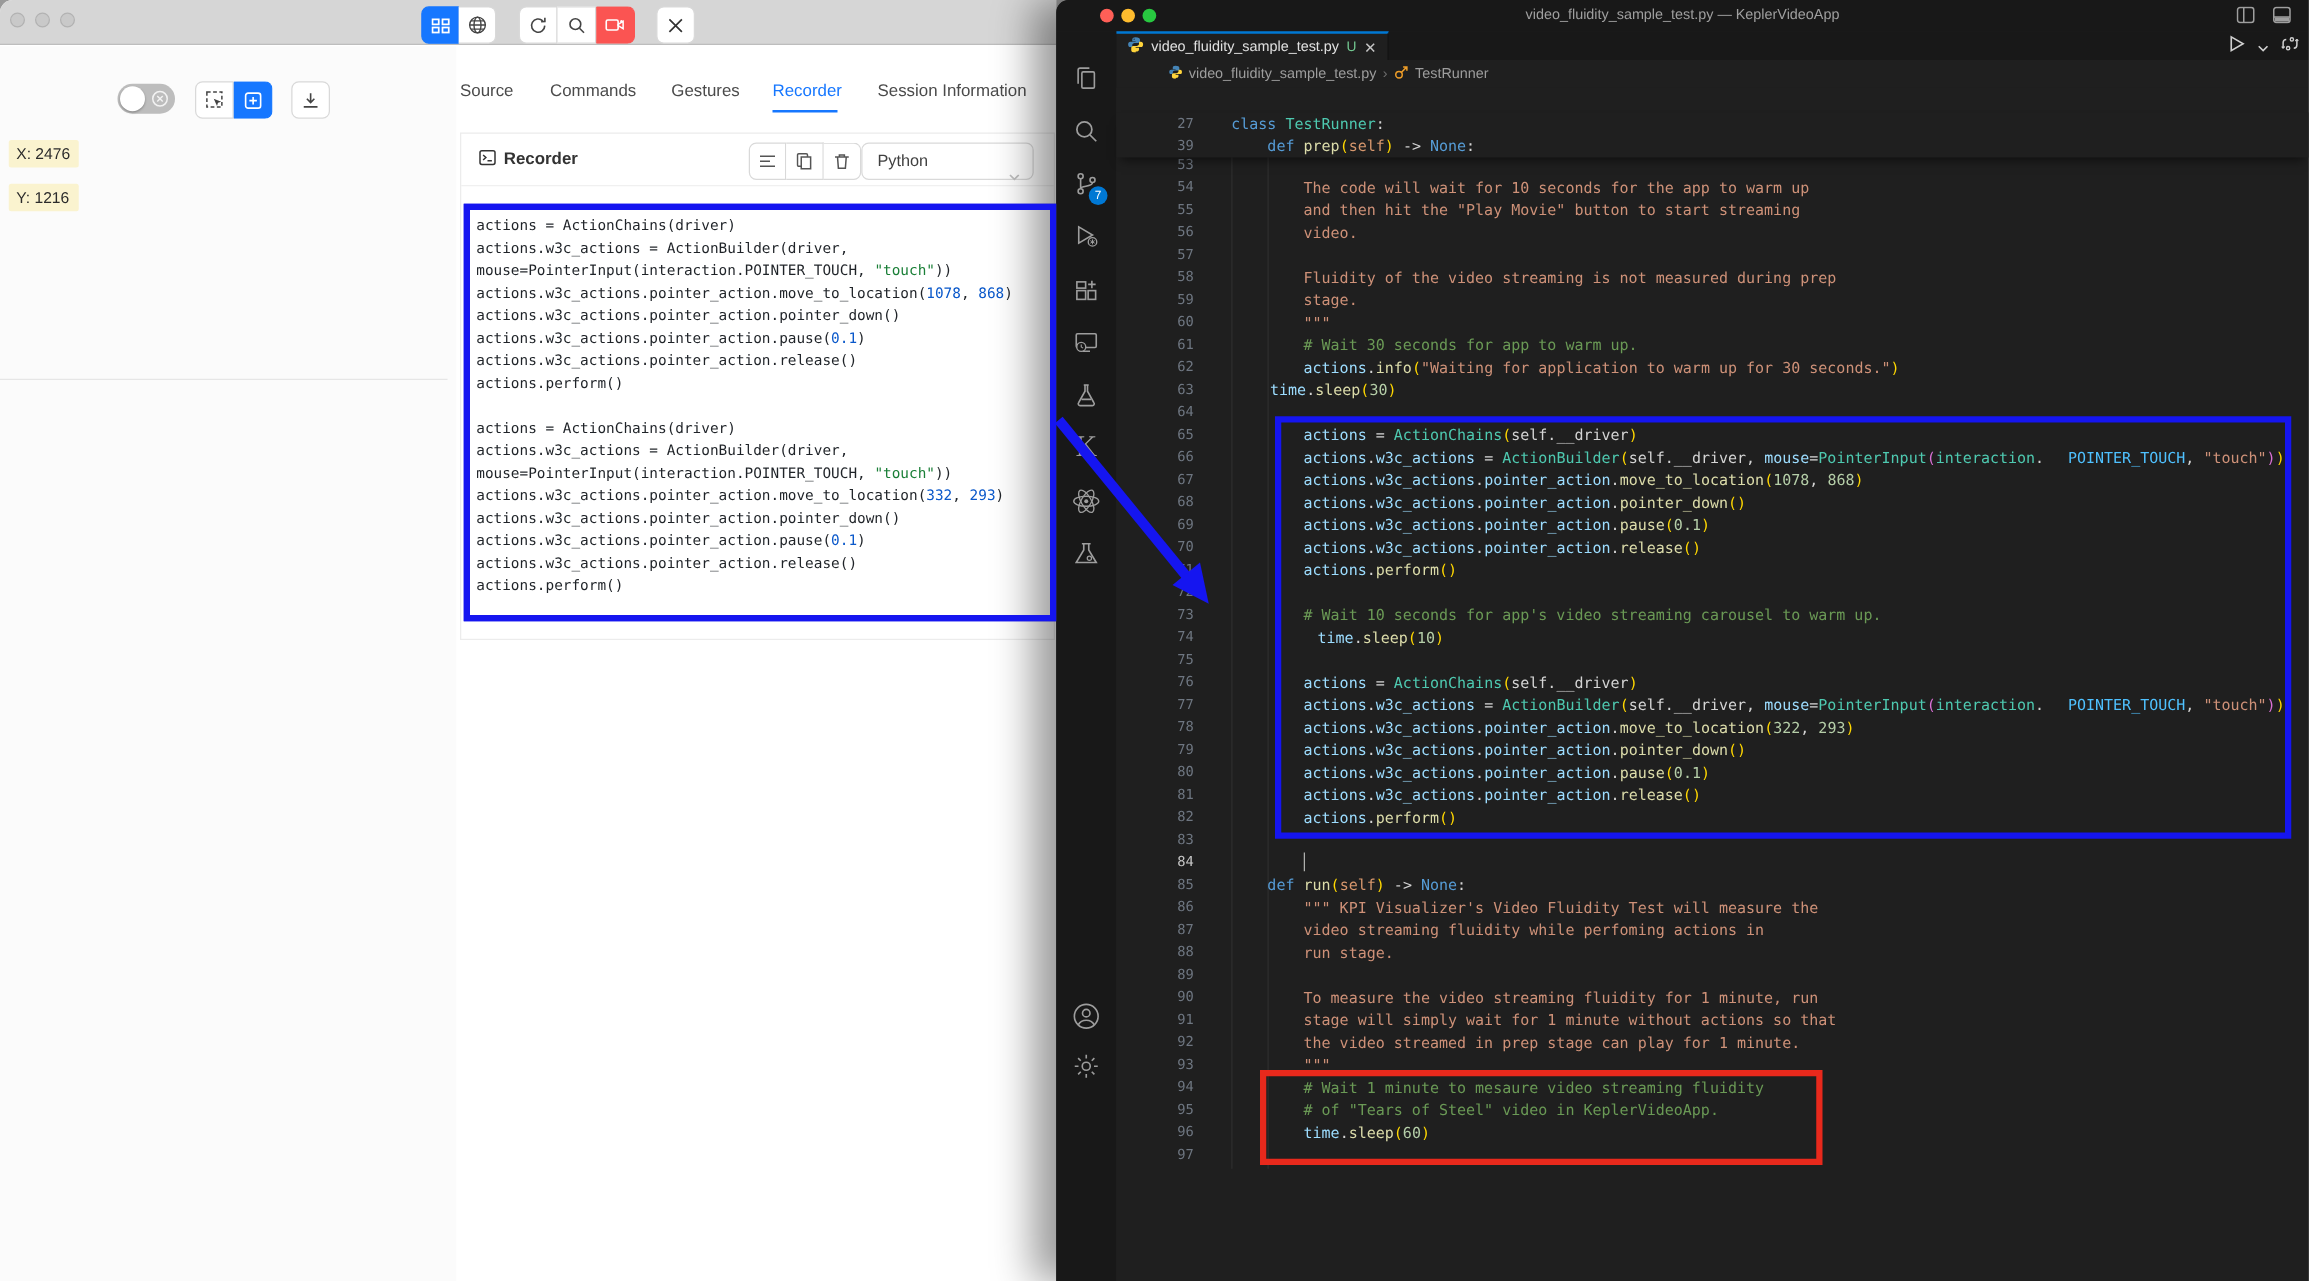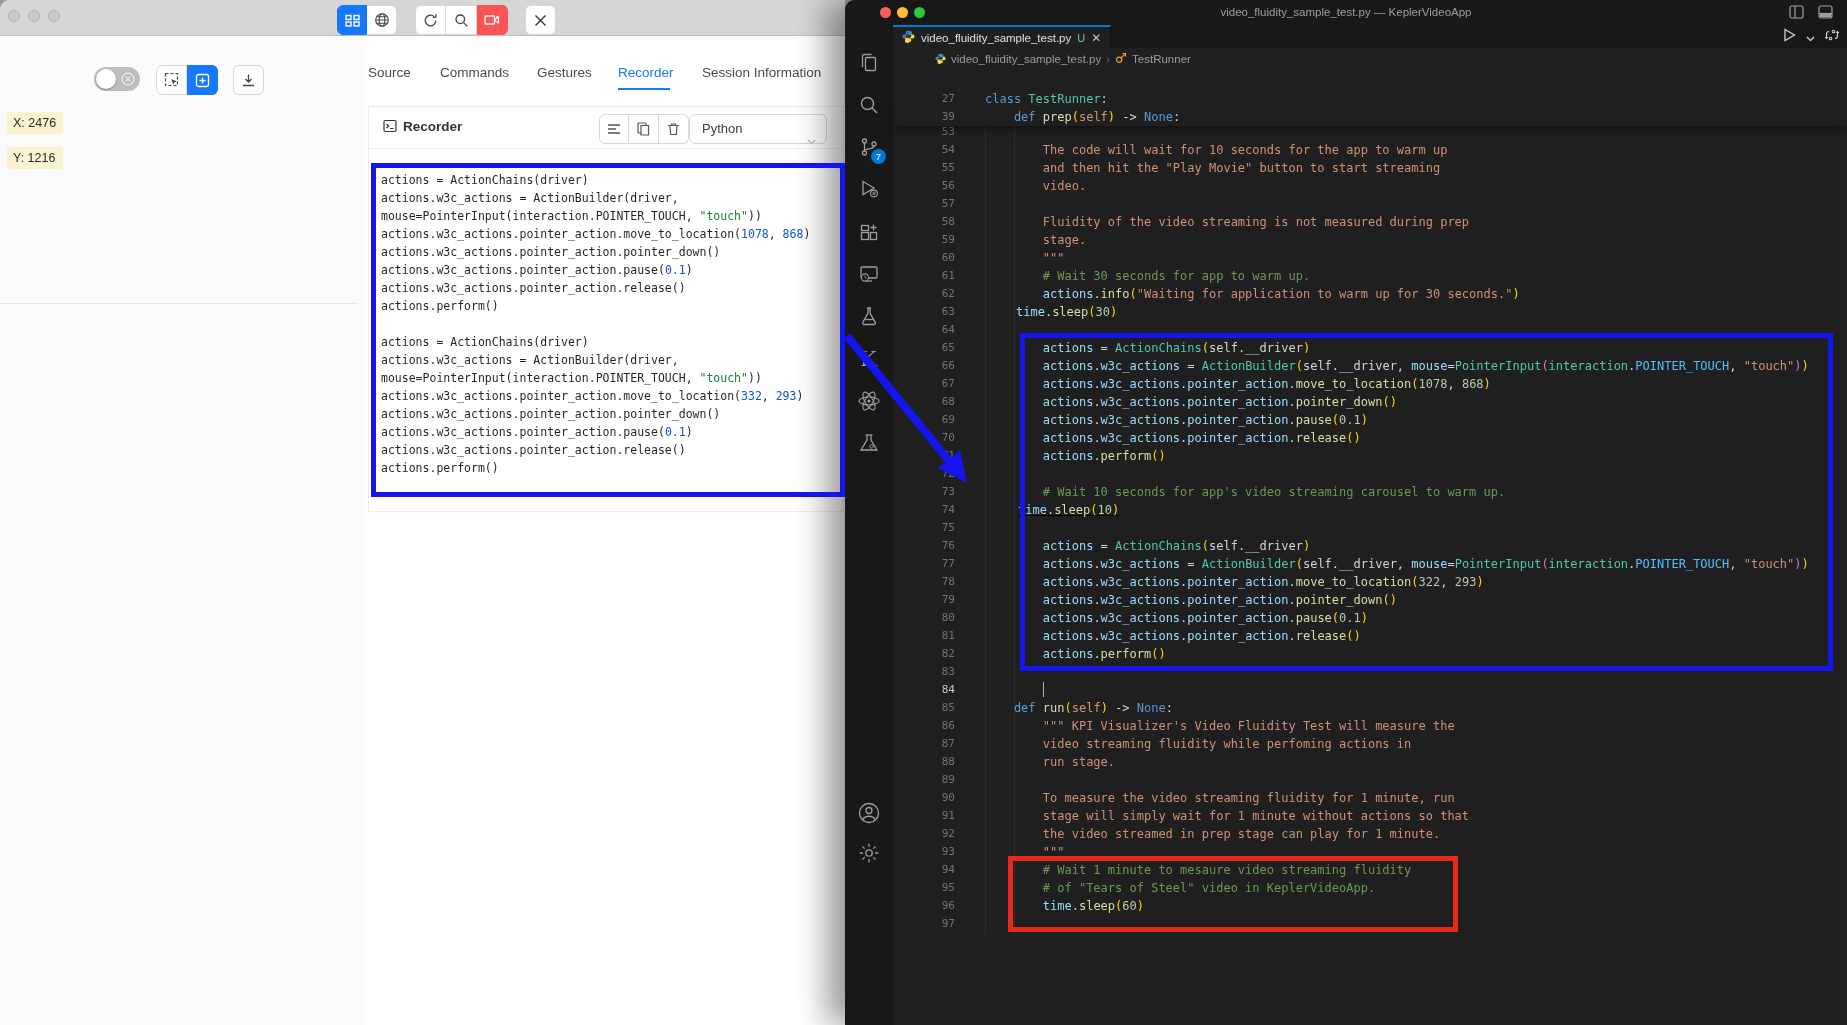--- a/index.html
+++ b/index.html
@@ -67,21 +67,21 @@
 
   .editor-region { position:absolute; left:48px; top:70px; right:0; bottom:0; background:#1f1f1f; }
   .indent-guide { position:absolute; top:53px; width:1px; height:812px; background:#2e2e2e; }
   .erow { position:relative; height:18px; line-height:18px; white-space:pre; font-family:"DejaVu Sans Mono", monospace; font-size:12px; }
   .lnum { display:inline-block; width:62px; text-align:right; color:#6e7681; font-size:11px; vertical-align:top; }
   .erow.cur .lnum { color:#c6c6c6; }
   .ltext { display:inline-block; margin-left:30px; vertical-align:top; }
   .cursor { display:inline-block; width:1.5px; height:15px; background:#aeafad; vertical-align:-3px; }
   .c-w { color:#d4d4d4; } .c-b { color:#569cd6; } .c-t { color:#4ec9b0; } .c-y { color:#dcdcaa; }
   .c-v { color:#9cdcfe; } .c-c { color:#6a9955; } .c-s { color:#ce9178; } .c-n { color:#b5cea8; }
-  .c-g { color:#ffd700; } .c-p { color:#da70d6; } .c-k { color:#4fc1ff; } .c-o { color:#d7976d; }
+  .c-g { color:#ffd700; } .c-p { color:#da70d6; } .c-k { color:#4fc1ff;margin-left:19px; } .c-o { color:#d7976d; }
   #sticky { position:absolute; left:0; top:0; right:0; height:36px; background:#1f1f1f; box-shadow:0 6px 8px -4px rgba(0,0,0,.55); z-index:3;margin-top:20px; }
   #clipped-line { position:absolute; left:0; top:36px; right:0; height:17px; overflow:hidden; }
   #clipped-line .erow { margin-top:-9px; }
   #editor-lines { position:absolute; left:0; top:53px; right:0; }
 
   
   .annot { position:absolute; border-style:solid; pointer-events:none; z-index:5; background:transparent; }
   #annot-box-recorder { left:371px; top:163px; width:474px; height:334px; border-width:5px; border-color:#1515f0; }
   #annot-box-vscode  { left:1020px; top:333px; width:813px; height:338px; border-width:5px; border-color:#1515f0; }
   #annot-box-red     { left:1008px; top:856px; width:450px; height:76px; border-width:5px; border-color:#e8291c; }
@@ -406,21 +406,21 @@
           <div class="erow"><span class="lnum">64</span><span class="ltext" style="padding-left: 0px;"></span></div>
           <div class="erow"><span class="lnum">65</span><span class="ltext" style="padding-left: 57.8px;"><span class="c-v">actions</span><span class="c-w"> = </span><span class="c-t">ActionChains</span><span class="c-g">(</span><span class="c-w">self.__driver</span><span class="c-g">)</span></span></div>
           <div class="erow"><span class="lnum">66</span><span class="ltext" style="padding-left: 57.8px;"><span class="c-v">actions</span><span class="c-w">.</span><span class="c-v">w3c_actions</span><span class="c-w"> = </span><span class="c-t">ActionBuilder</span><span class="c-g">(</span><span class="c-w">self.__driver, </span><span class="c-v">mouse</span><span class="c-w">=</span><span class="c-t">PointerInput</span><span class="c-p">(</span><span class="c-t">interaction</span><span class="c-w">.</span><span class="c-k">POINTER_TOUCH</span><span class="c-w">, </span><span class="c-s">"touch"</span><span class="c-p">)</span><span class="c-g">)</span></span></div>
           <div class="erow"><span class="lnum">67</span><span class="ltext" style="padding-left: 57.8px;"><span class="c-v">actions</span><span class="c-w">.</span><span class="c-v">w3c_actions</span><span class="c-w">.</span><span class="c-v">pointer_action</span><span class="c-w">.</span><span class="c-y">move_to_location</span><span class="c-g">(</span><span class="c-n">1078</span><span class="c-w">, </span><span class="c-n">868</span><span class="c-g">)</span></span></div>
           <div class="erow"><span class="lnum">68</span><span class="ltext" style="padding-left: 57.8px;"><span class="c-v">actions</span><span class="c-w">.</span><span class="c-v">w3c_actions</span><span class="c-w">.</span><span class="c-v">pointer_action</span><span class="c-w">.</span><span class="c-y">pointer_down</span><span class="c-g">()</span></span></div>
           <div class="erow"><span class="lnum">69</span><span class="ltext" style="padding-left: 57.8px;"><span class="c-v">actions</span><span class="c-w">.</span><span class="c-v">w3c_actions</span><span class="c-w">.</span><span class="c-v">pointer_action</span><span class="c-w">.</span><span class="c-y">pause</span><span class="c-g">(</span><span class="c-n">0.1</span><span class="c-g">)</span></span></div>
           <div class="erow"><span class="lnum">70</span><span class="ltext" style="padding-left: 57.8px;"><span class="c-v">actions</span><span class="c-w">.</span><span class="c-v">w3c_actions</span><span class="c-w">.</span><span class="c-v">pointer_action</span><span class="c-w">.</span><span class="c-y">release</span><span class="c-g">()</span></span></div>
           <div class="erow"><span class="lnum">71</span><span class="ltext" style="padding-left: 57.8px;"><span class="c-v">actions</span><span class="c-w">.</span><span class="c-y">perform</span><span class="c-g">()</span></span></div>
           <div class="erow"><span class="lnum">72</span><span class="ltext" style="padding-left: 0px;"></span></div>
           <div class="erow"><span class="lnum">73</span><span class="ltext" style="padding-left: 57.8px;"><span class="c-c"># Wait 10 seconds for app's video streaming carousel to warm up.</span></span></div>
-          <div class="erow"><span class="lnum">74</span><span class="ltext" style="padding-left: 33px; text-decoration: underline;"><span class="c-v">time</span><span class="c-w">.</span><span class="c-y">sleep</span><span class="c-g">(</span><span class="c-n">10</span><span class="c-g">)</span></span></div>
+          <div class="erow"><span class="lnum">74</span><span class="ltext" style="padding-left: 69px;"><span class="c-v">time</span><span class="c-w">.</span><span class="c-y">sleep</span><span class="c-g">(</span><span class="c-n">10</span><span class="c-g">)</span></span></div>
           <div class="erow"><span class="lnum">75</span><span class="ltext" style="padding-left: 0px;"></span></div>
           <div class="erow"><span class="lnum">76</span><span class="ltext" style="padding-left: 57.8px;"><span class="c-v">actions</span><span class="c-w"> = </span><span class="c-t">ActionChains</span><span class="c-g">(</span><span class="c-w">self.__driver</span><span class="c-g">)</span></span></div>
           <div class="erow"><span class="lnum">77</span><span class="ltext" style="padding-left: 57.8px;"><span class="c-v">actions</span><span class="c-w">.</span><span class="c-v">w3c_actions</span><span class="c-w"> = </span><span class="c-t">ActionBuilder</span><span class="c-g">(</span><span class="c-w">self.__driver, </span><span class="c-v">mouse</span><span class="c-w">=</span><span class="c-t">PointerInput</span><span class="c-p">(</span><span class="c-t">interaction</span><span class="c-w">.</span><span class="c-k">POINTER_TOUCH</span><span class="c-w">, </span><span class="c-s">"touch"</span><span class="c-p">)</span><span class="c-g">)</span></span></div>
           <div class="erow"><span class="lnum">78</span><span class="ltext" style="padding-left: 57.8px;"><span class="c-v">actions</span><span class="c-w">.</span><span class="c-v">w3c_actions</span><span class="c-w">.</span><span class="c-v">pointer_action</span><span class="c-w">.</span><span class="c-y">move_to_location</span><span class="c-g">(</span><span class="c-n">322</span><span class="c-w">, </span><span class="c-n">293</span><span class="c-g">)</span></span></div>
           <div class="erow"><span class="lnum">79</span><span class="ltext" style="padding-left: 57.8px;"><span class="c-v">actions</span><span class="c-w">.</span><span class="c-v">w3c_actions</span><span class="c-w">.</span><span class="c-v">pointer_action</span><span class="c-w">.</span><span class="c-y">pointer_down</span><span class="c-g">()</span></span></div>
           <div class="erow"><span class="lnum">80</span><span class="ltext" style="padding-left: 57.8px;"><span class="c-v">actions</span><span class="c-w">.</span><span class="c-v">w3c_actions</span><span class="c-w">.</span><span class="c-v">pointer_action</span><span class="c-w">.</span><span class="c-y">pause</span><span class="c-g">(</span><span class="c-n">0.1</span><span class="c-g">)</span></span></div>
           <div class="erow"><span class="lnum">81</span><span class="ltext" style="padding-left: 57.8px;"><span class="c-v">actions</span><span class="c-w">.</span><span class="c-v">w3c_actions</span><span class="c-w">.</span><span class="c-v">pointer_action</span><span class="c-w">.</span><span class="c-y">release</span><span class="c-g">()</span></span></div>
           <div class="erow"><span class="lnum">82</span><span class="ltext" style="padding-left: 57.8px;"><span class="c-v">actions</span><span class="c-w">.</span><span class="c-y">perform</span><span class="c-g">()</span></span></div>
           <div class="erow"><span class="lnum">83</span><span class="ltext" style="padding-left: 0px;"></span></div>
           <div class="erow cur"><span class="lnum">84</span><span class="ltext" style="padding-left: 57.8px;"><span class="cursor"></span></span></div>

